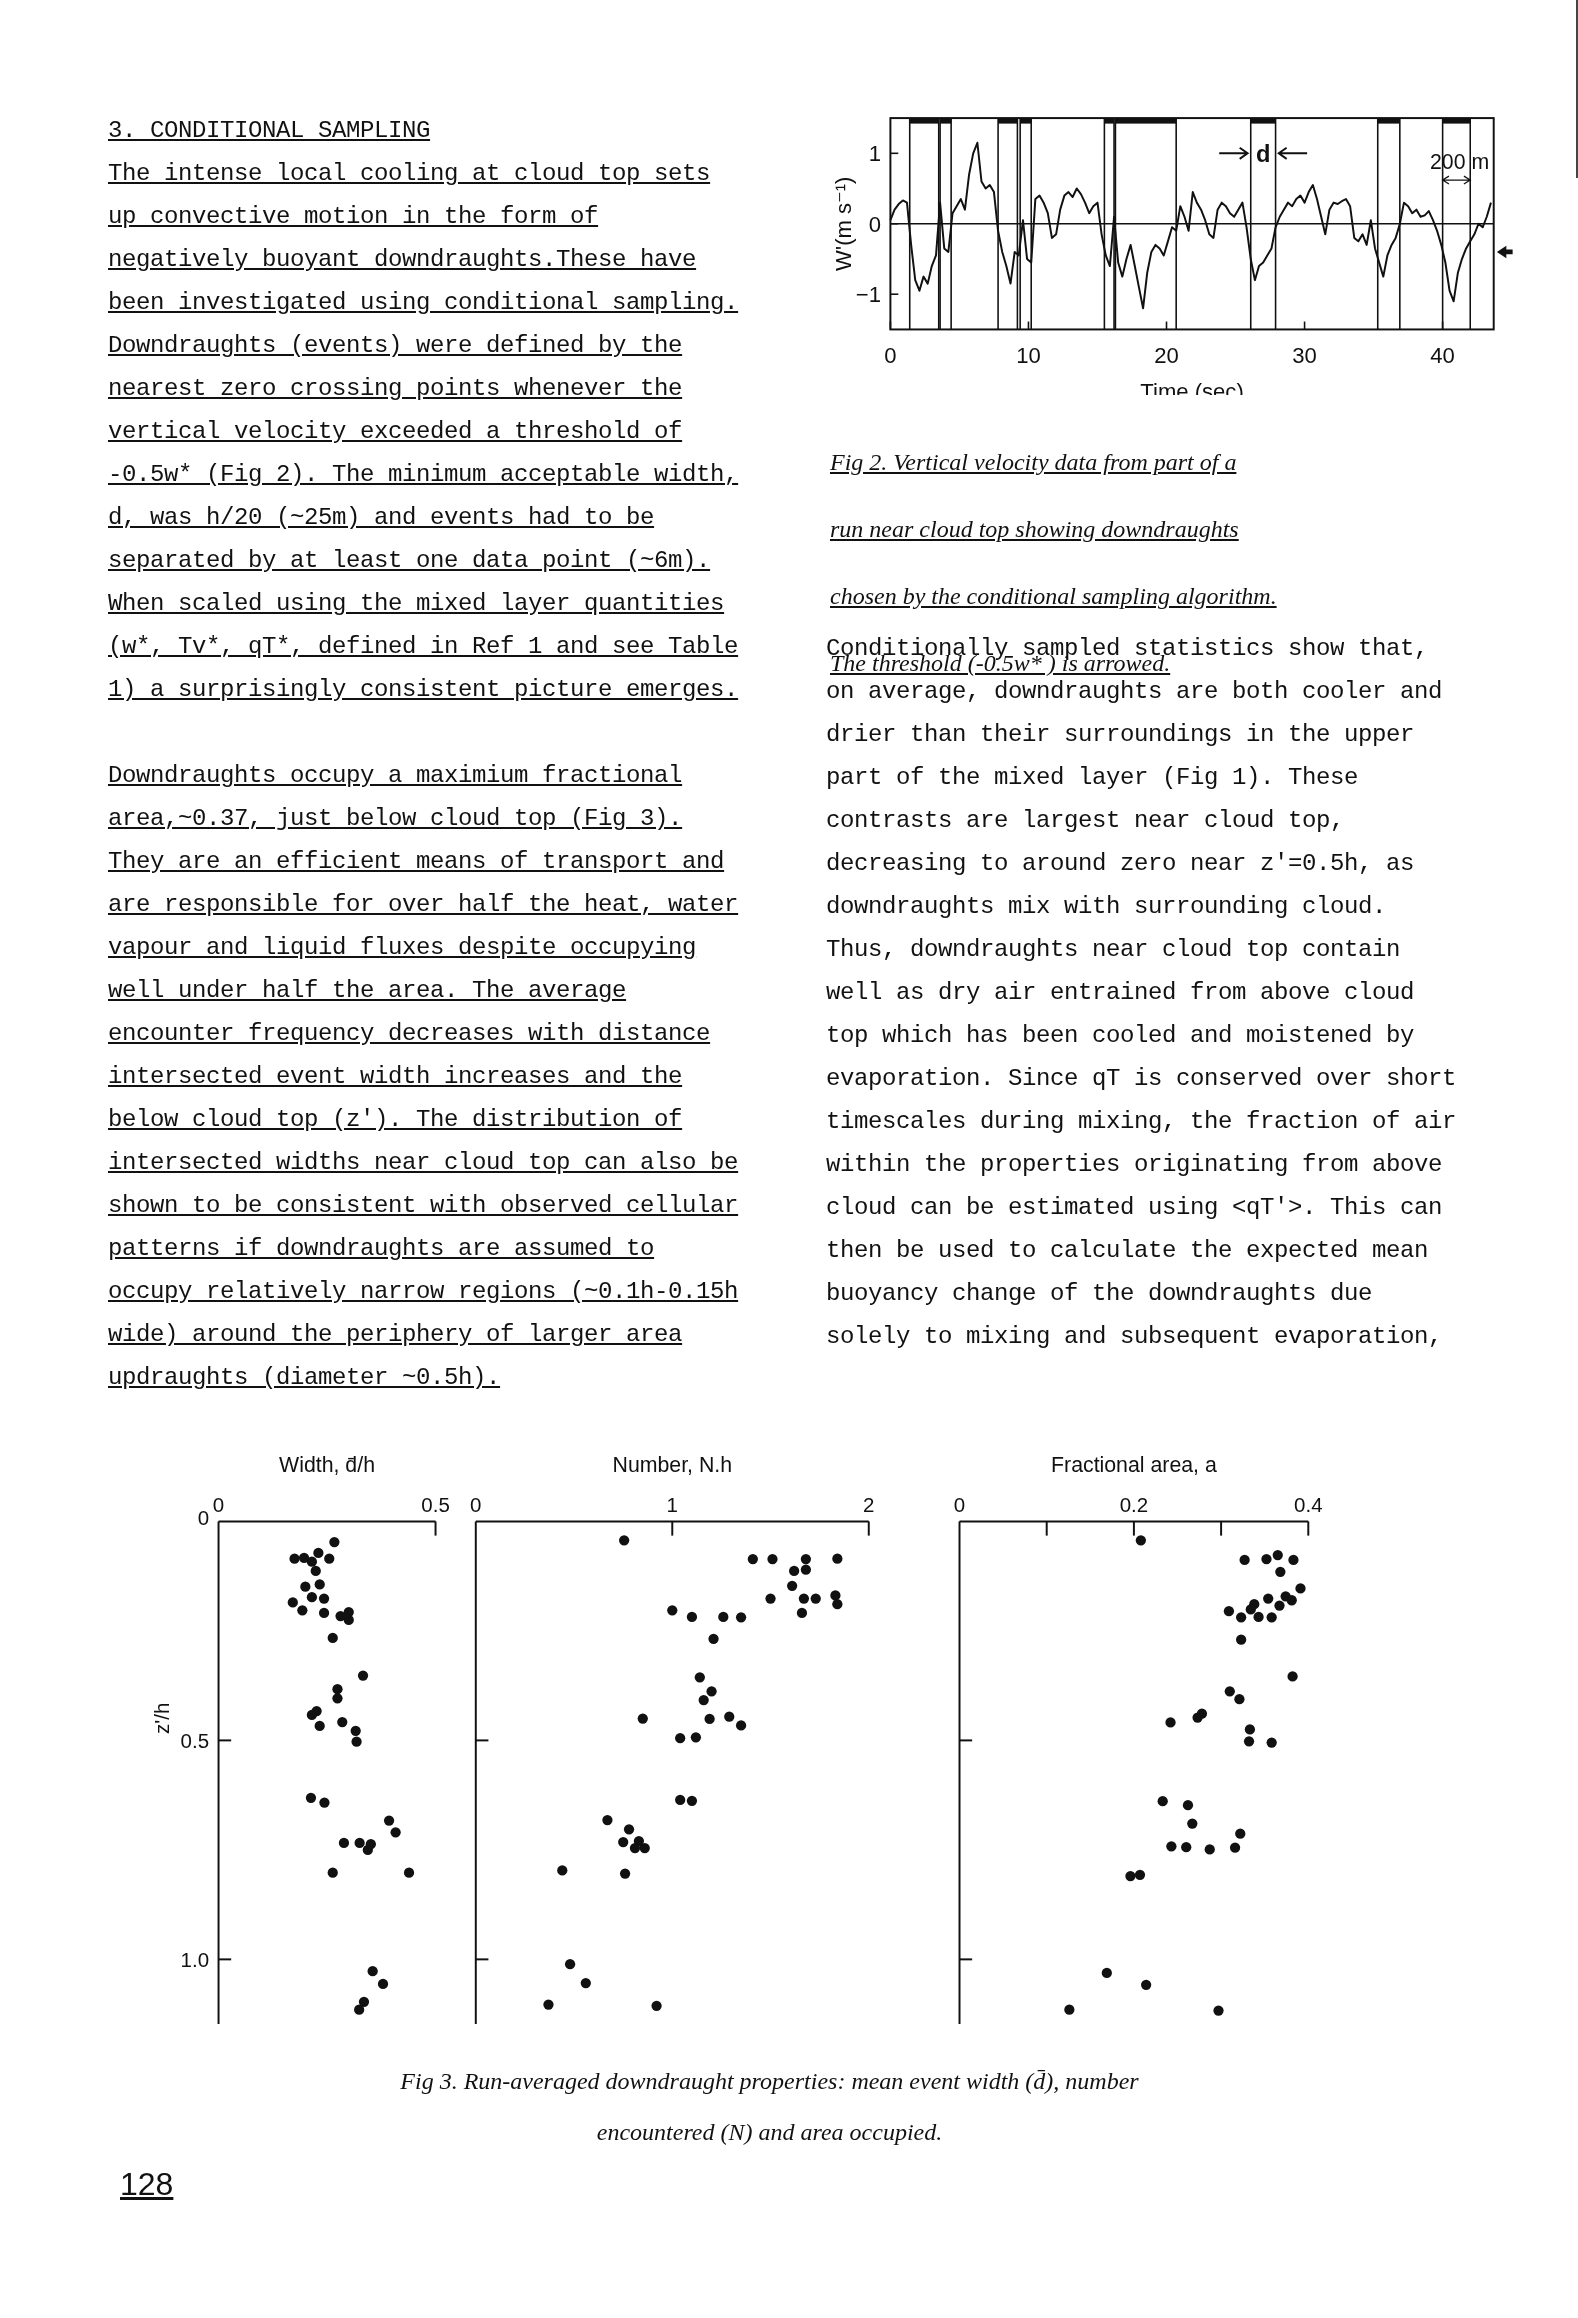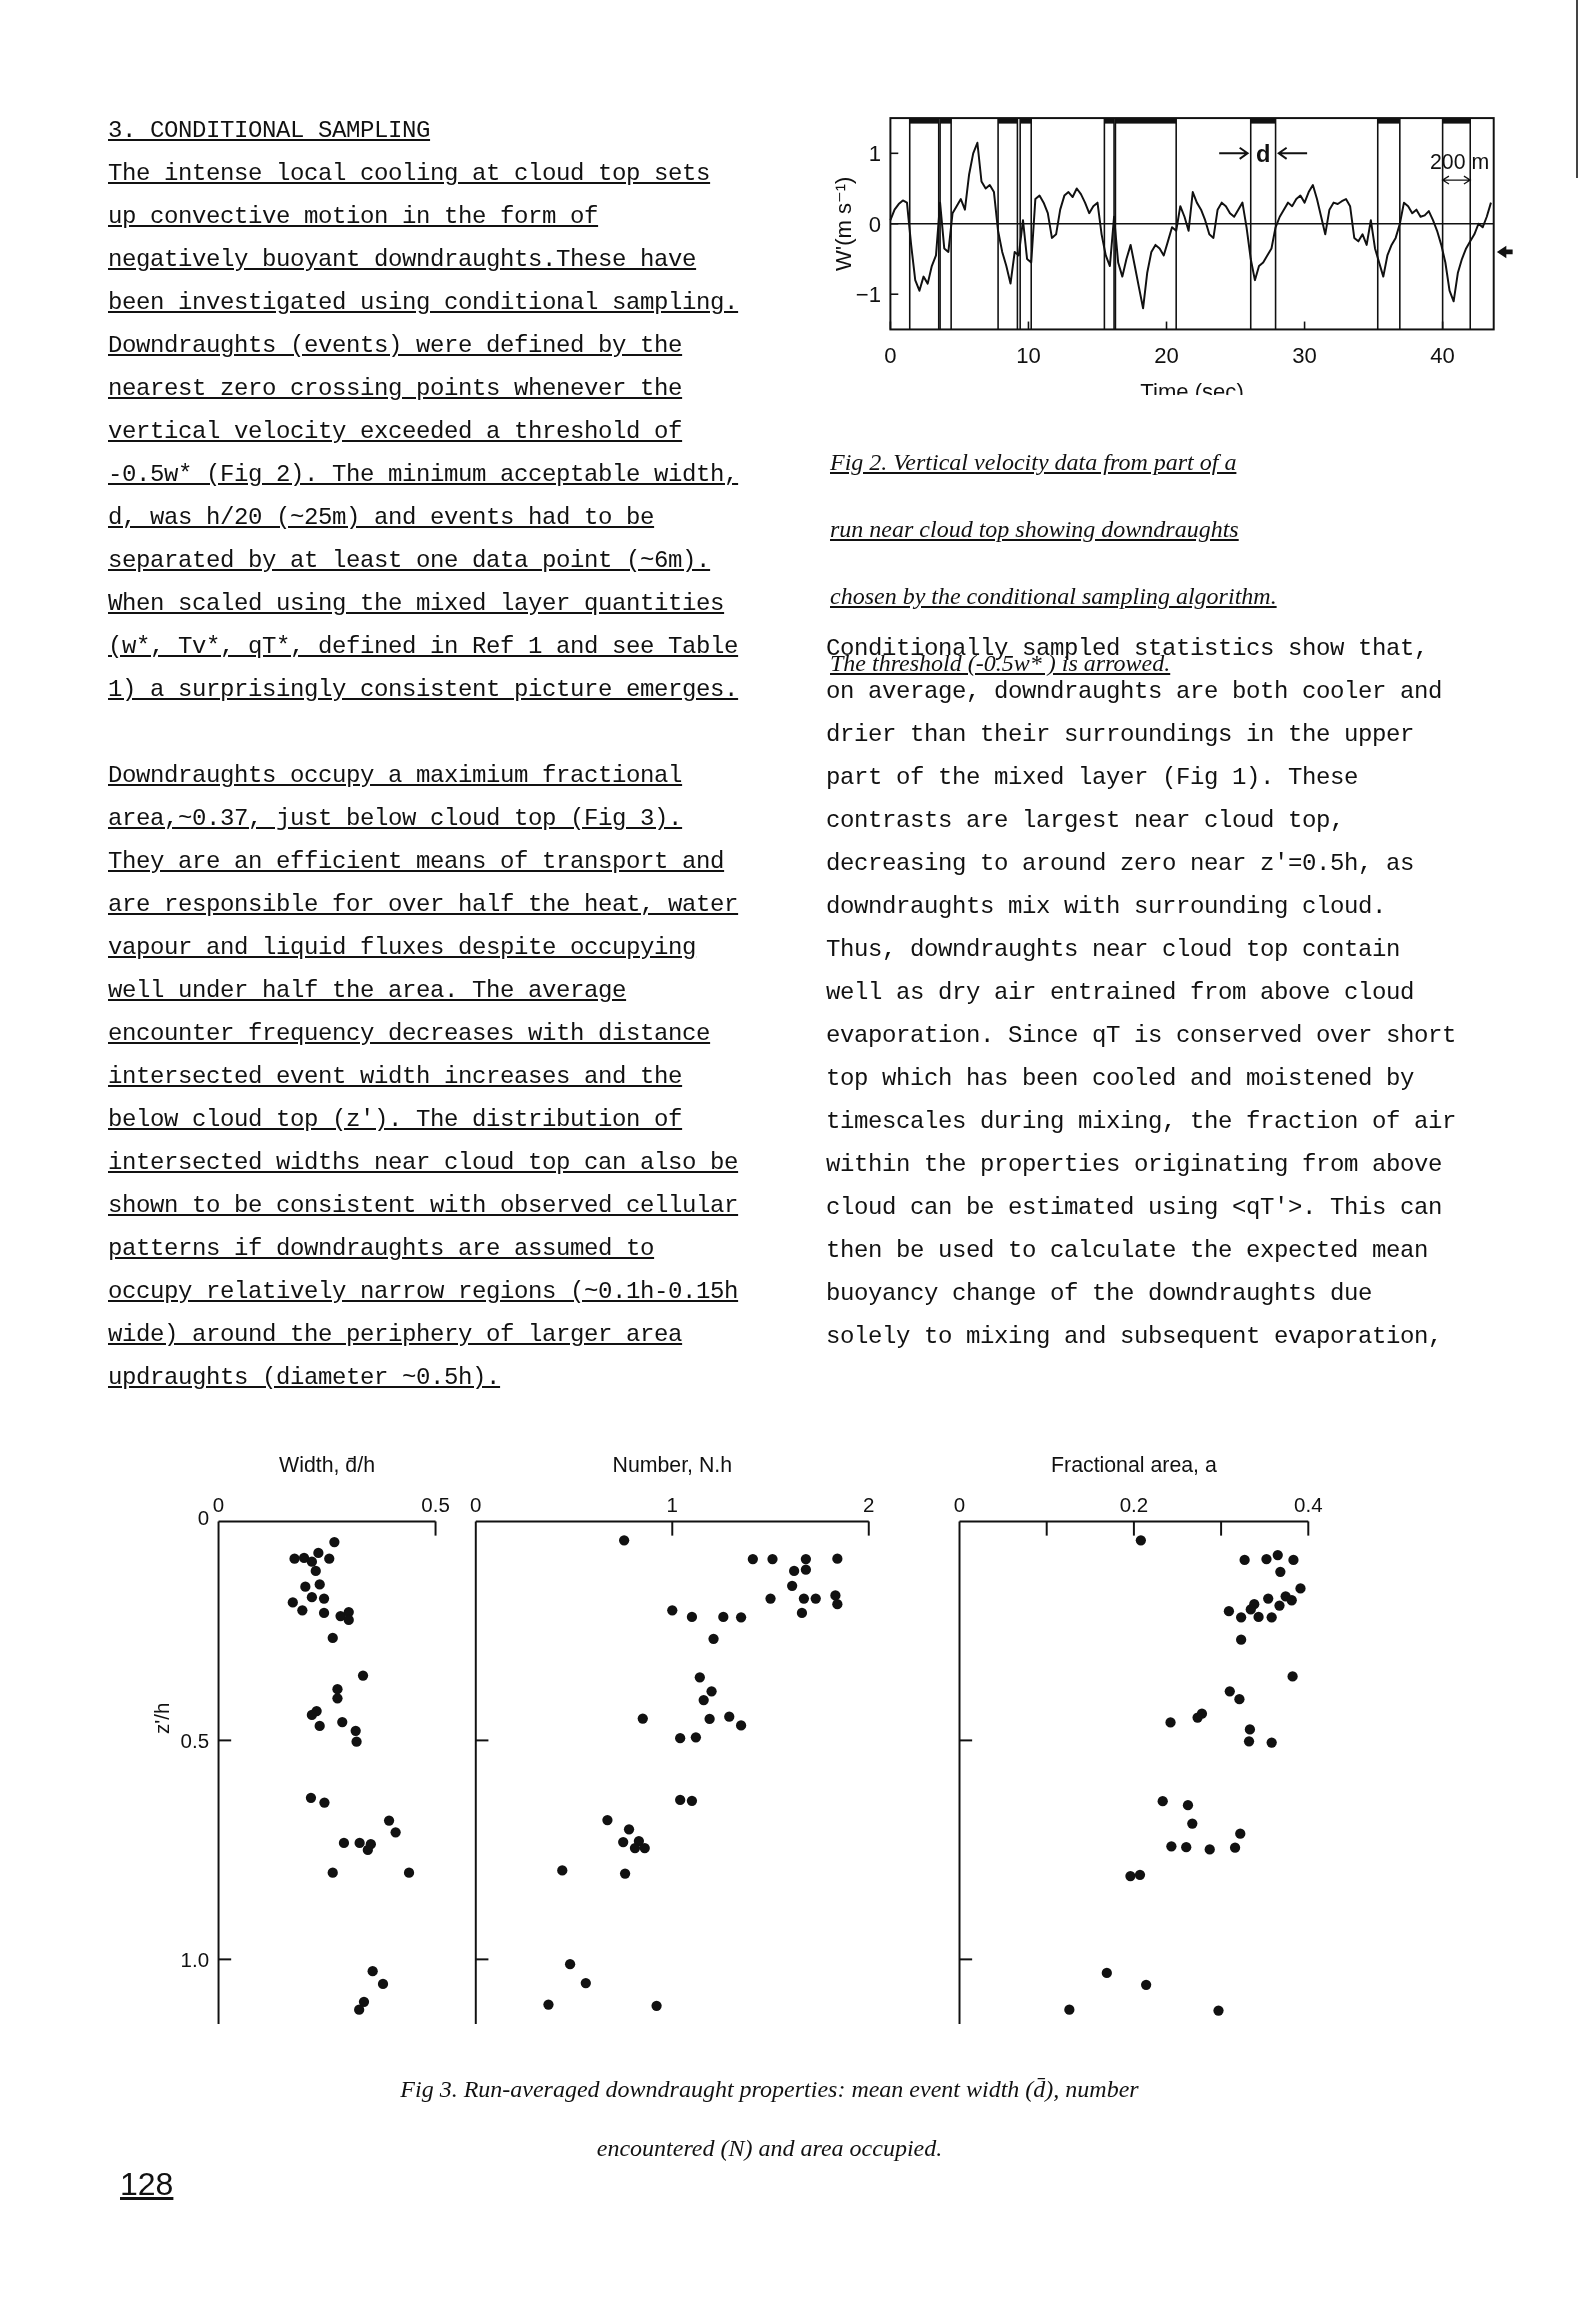--- a/index.html
+++ b/index.html
@@ -8,21 +8,21 @@
   .col{position:absolute;font-size:24px;line-height:43px;letter-spacing:-0.4px;}
   .col p{margin:0;white-space:nowrap;}
   #left-col{left:108px;top:109px;width:655px;text-decoration:underline;}
   #right-col{left:826px;top:627px;width:663px;}
   .gap{height:43px;}
   .heading{white-space:nowrap;}
   .cap{position:absolute;font-style:italic;font-size:24px;line-height:43px;
        font-family:"Liberation Serif","DejaVu Serif",serif;white-space:nowrap;}
   #fig2-caption{left:830px;top:417px;text-decoration:underline;}
   #fig3-caption{left:237px;top:2052px;text-align:center;width:1065px;}
-  #fig3-caption p{margin:16px;font-style:italic;}
+  #fig3-caption p{margin:8px;font-style:italic;}
   #page-number{position:absolute;left:120px;top:2166px;font-size:32px;
        font-family:"Liberation Sans","DejaVu Sans",sans-serif;text-decoration:underline;}
   svg text{font-family:"Liberation Sans","DejaVu Sans",sans-serif;fill:#111;}
   #fig2{position:absolute;left:821px;top:103px;}
   #fig3{position:absolute;left:142px;top:1436px;}
   #scan-edge{position:absolute;left:1576px;top:0;width:1.6px;height:178px;background:#444;}
 </style>
 </head>
 <body>
 
@@ -133,22 +133,22 @@
   <div id="rp1">
       <p>Conditionally sampled statistics show that,</p>
       <p>on average, downdraughts are both cooler and</p>
       <p>drier than their surroundings in the upper</p>
       <p>part of the mixed layer (Fig 1). These</p>
       <p>contrasts are largest near cloud top,</p>
       <p>decreasing to around zero near z'=0.5h, as</p>
       <p>downdraughts mix with surrounding cloud.</p>
       <p>Thus, downdraughts near cloud top contain</p>
       <p>well as dry air entrained from above cloud</p>
+      <p>top which has been cooled and moistened by</p>
       <p>evaporation. Since qT is conserved over short</p>
-      <p>top which has been cooled and moistened by</p>
       <p>timescales during mixing, the fraction of air</p>
       <p>within the properties originating from above</p>
       <p>cloud can be estimated using &lt;qT'&gt;. This can</p>
       <p>then be used to calculate the expected mean</p>
       <p>buoyancy change of the downdraughts due</p>
       <p>solely to mixing and subsequent evaporation,</p>
     </div>
 </div>
 
 <svg id="fig3" width="1231" height="608" xmlns="http://www.w3.org/2000/svg" viewBox="0 0 1560 770">

